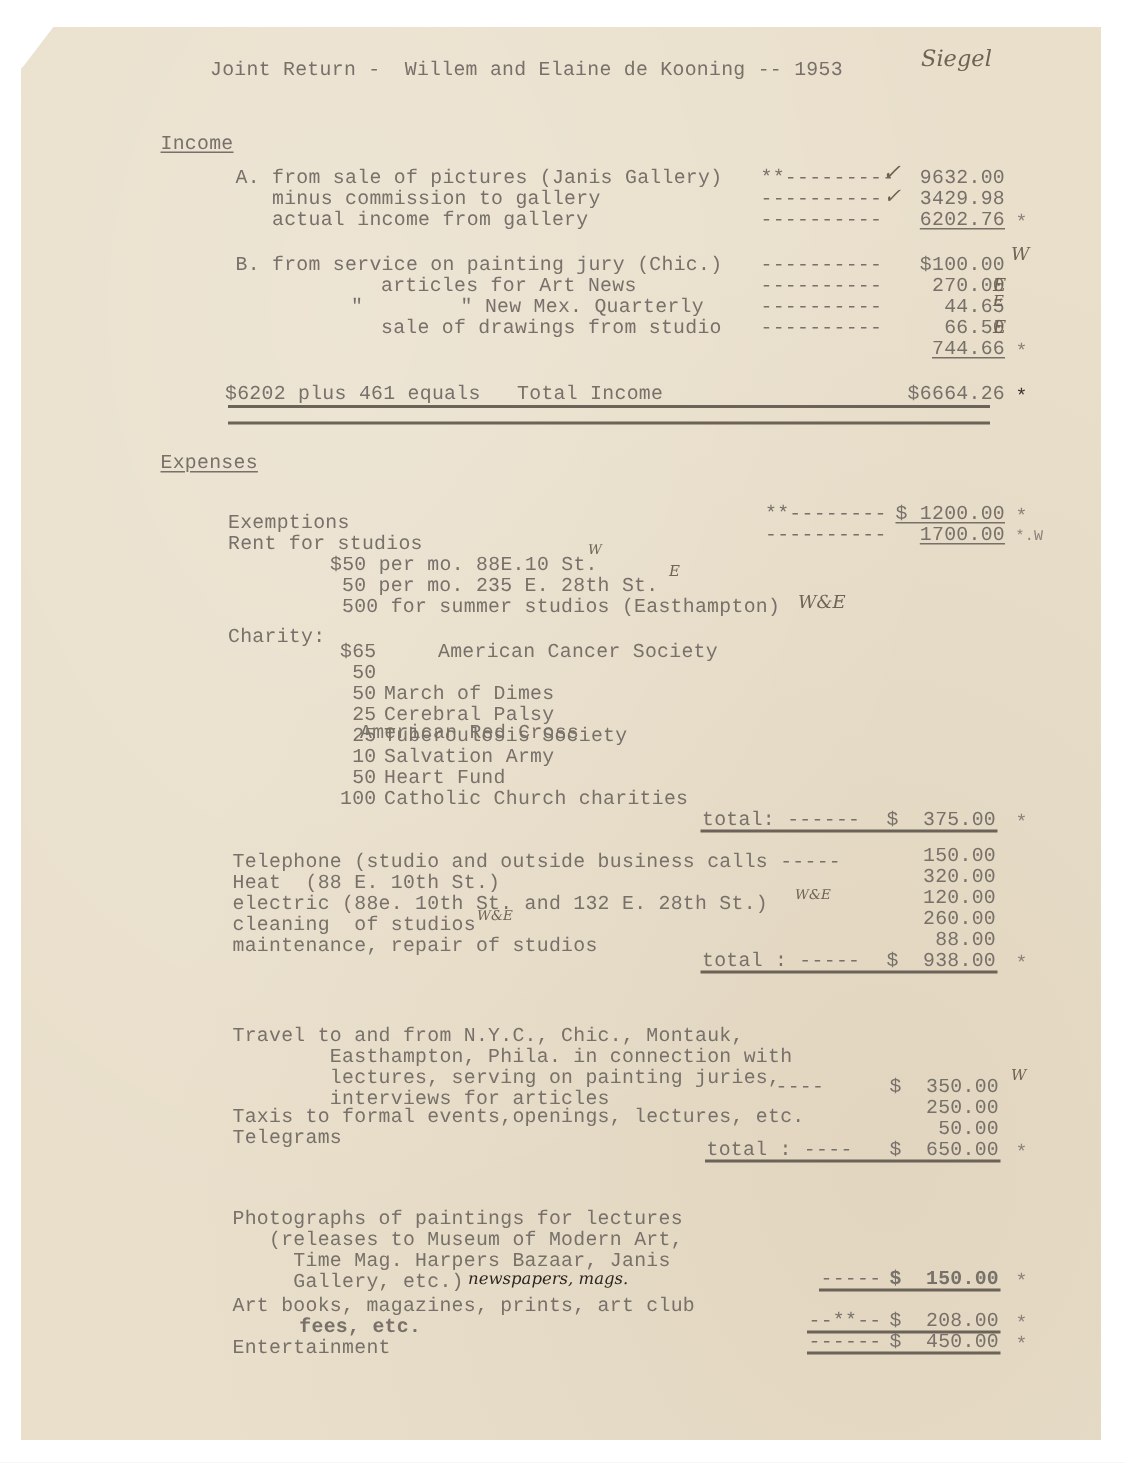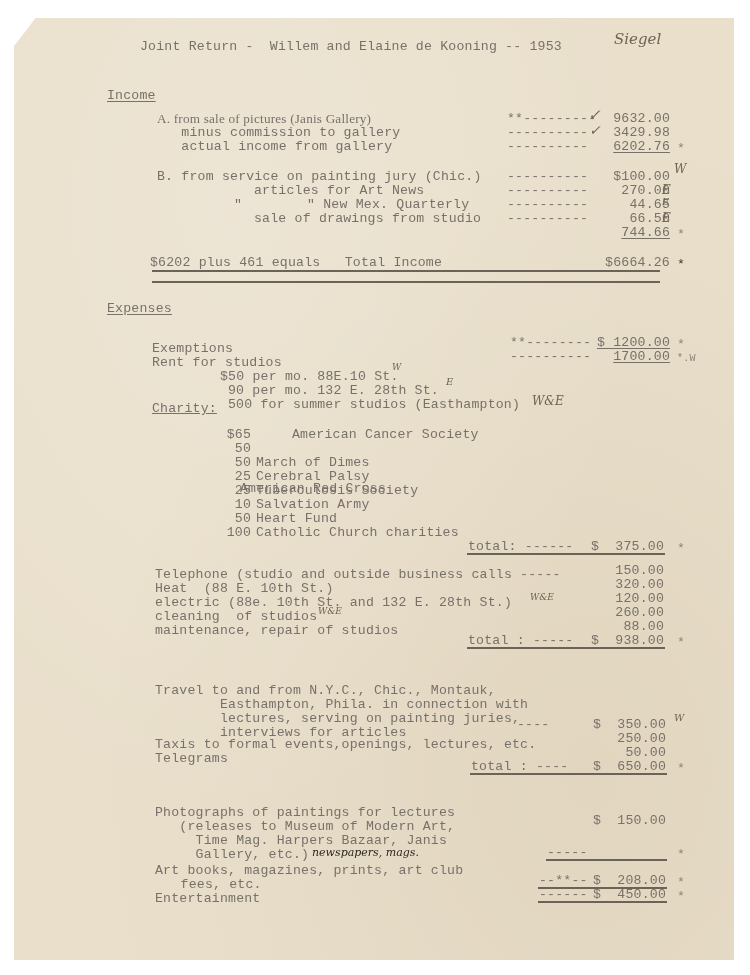--- a/index.html
+++ b/index.html
@@ -24,21 +24,21 @@
 </head>
 <body>
 
 <div class="paper"></div>
 
 <div class="t" style="left:140px;top:40px;">Joint Return -  Willem and Elaine de Kooning -- 1953</div>
 <div class="hw" style="left:614px;top:30px;font-size:15px;">Siegel</div>
 
 <div class="t u" style="left:107px;top:89px;">Income</div>
 
-<div class="t" style="left:157px;top:112px;font-family:Liberation Serif, serif;">A. from sale of pictures (Janis Gallery)</div>
+<div class="t" style="left:157px;top:112px;">A. from sale of pictures (Janis Gallery)</div>
 <div class="t" style="left:507px;top:112px;">**---------</div>
 <div class="t num" style="left:584px;top:112px;">9632.00</div>
 <div class="hw" style="left:588px;top:106px;font-size:15px;">✓</div>
 
 <div class="t" style="left:157px;top:126px;">   minus commission to gallery</div>
 <div class="t" style="left:507px;top:126px;">----------</div>
 <div class="t num" style="left:584px;top:126px;">3429.98</div>
 <div class="hw" style="left:589px;top:122px;font-size:14px;">✓</div>
 
 <div class="t" style="left:157px;top:140px;">   actual income from gallery</div>
@@ -82,26 +82,26 @@
 <div class="t num u" style="left:584px;top:336px;">$ 1200.00</div>
 <div class="t star" style="left:677px;top:338px;">*</div>
 
 <div class="t" style="left:152px;top:356px;">Rent for studios</div>
 <div class="t" style="left:510px;top:350px;">----------</div>
 <div class="t num u" style="left:584px;top:350px;">1700.00</div>
 <div class="t star" style="left:677px;top:352px;font-size:10px;">*.W</div>
 
 <div class="t" style="left:220px;top:370px;">$50 per mo. 88E.10 St.</div>
 <div class="hw" style="left:392px;top:362px;font-size:9px;">W</div>
-<div class="t" style="left:228px;top:384px;">90 per mo. 132 E. 28th St.</div>
+<div class="t" style="left:228px;top:384px;">50 per mo. 235 E. 28th St.</div>
 <div class="hw" style="left:446px;top:376px;font-size:10px;">E</div>
 <div class="t" style="left:228px;top:398px;">500 for summer studios (Easthampton)</div>
 <div class="hw" style="left:532px;top:394px;">W&amp;E</div>
 
-<div class="t" style="left:152px;top:402px;text-decoration:underline;">Charity:</div>
+<div class="t" style="left:152px;top:418px;">Charity:</div>
 
 <div class="t" style="left:219px;top:428px;width:32px;text-align:right;">$65</div>
 <div class="t" style="left:256px;top:428px;margin-left:36px;">American Cancer Society</div>
 <div class="t" style="left:219px;top:442px;width:32px;text-align:right;">50</div>
 <div class="t" style="left:240px;top:442px;margin-top:40px;">American Red Cross</div>
 <div class="t" style="left:219px;top:456px;width:32px;text-align:right;">50</div>
 <div class="t" style="left:256px;top:456px;">March of Dimes</div>
 <div class="t" style="left:219px;top:470px;width:32px;text-align:right;">25</div>
 <div class="t" style="left:256px;top:470px;">Cerebral Palsy</div>
 <div class="t" style="left:219px;top:484px;width:32px;text-align:right;">25</div>
@@ -152,26 +152,26 @@
 <div class="t num" style="left:580px;top:760px;">$  650.00</div>
 <div class="rule" style="left:470px;top:773px;width:197px;"></div>
 <div class="t star" style="left:677px;top:762px;">*</div>
 
 <div class="t" style="left:155px;top:806px;">Photographs of paintings for lectures</div>
 <div class="t" style="left:155px;top:820px;">   (releases to Museum of Modern Art,</div>
 <div class="t" style="left:155px;top:834px;">     Time Mag. Harpers Bazaar, Janis</div>
 <div class="t" style="left:155px;top:848px;">     Gallery, etc.)</div>
 <div class="hw hwdark" style="left:312px;top:846px;font-size:11px;">newspapers, mags.</div>
 <div class="t" style="left:547px;top:846px;">-----</div>
-<div class="t num" style="left:580px;top:814px;">$  150.00</div>
+<div class="t num" style="left:580px;top:846px;font-weight:bold;">$  150.00</div>
 <div class="rule" style="left:546px;top:859px;width:121px;"></div>
 <div class="t star" style="left:677px;top:848px;">*</div>
 
 <div class="t" style="left:155px;top:864px;">Art books, magazines, prints, art club</div>
-<div class="t" style="left:140px;top:878px;">     fees, etc.</div>
+<div class="t" style="left:159px;top:878px;font-weight:bold;">     fees, etc.</div>
 <div class="t" style="left:539px;top:874px;">--**--</div>
 <div class="t num" style="left:580px;top:874px;">$  208.00</div>
 <div class="rule" style="left:538px;top:887px;width:129px;"></div>
 <div class="t star" style="left:677px;top:876px;">*</div>
 
 <div class="t" style="left:155px;top:892px;">Entertainment</div>
 <div class="t" style="left:539px;top:888px;">------</div>
 <div class="t num" style="left:580px;top:888px;">$  450.00</div>
 <div class="rule" style="left:538px;top:901px;width:129px;"></div>
 <div class="t star" style="left:677px;top:890px;">*</div>

